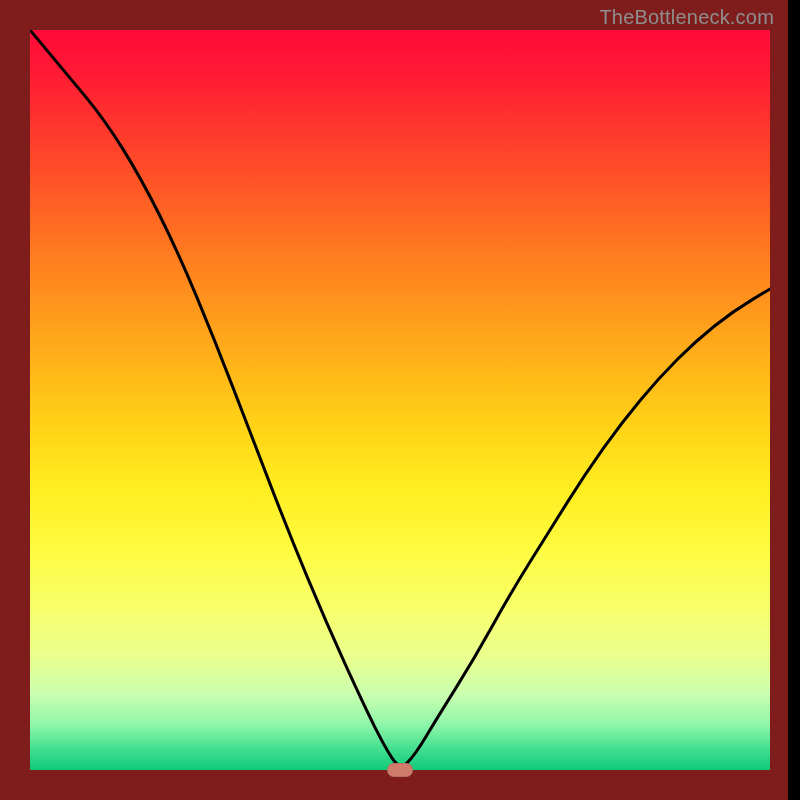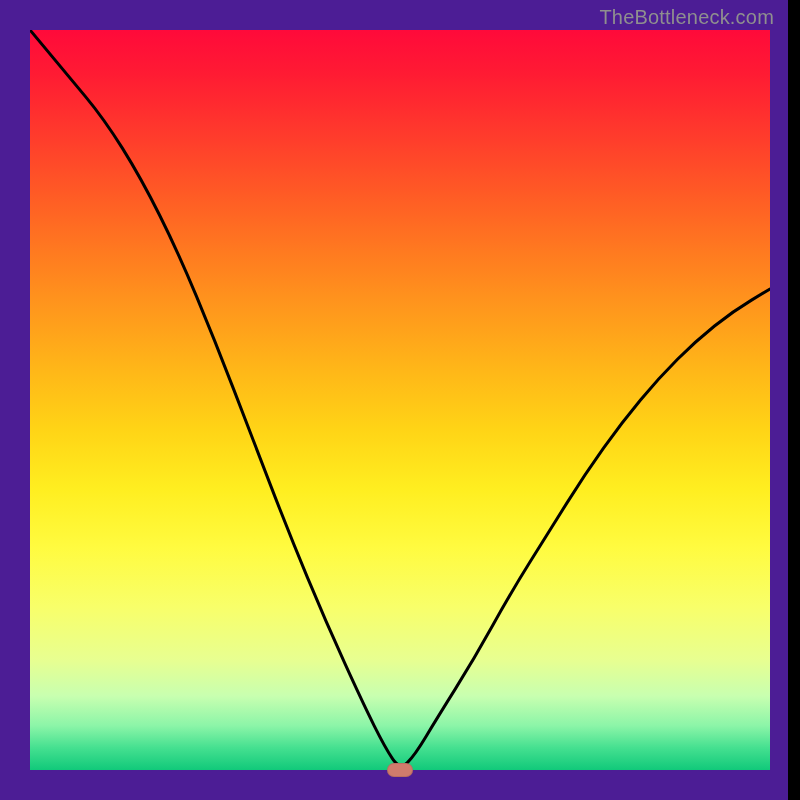--- a/index.html
+++ b/index.html
@@ -8,21 +8,21 @@
     width: 800px;
     height: 800px;
     background: #000;
     overflow: hidden;
     font-family: Arial, Helvetica, sans-serif;
   }
   .frame {
     position: relative;
     width: 788px;
     height: 800px;
-    background: #4c1d95;
+    background: #7f1d1d;
   }
   .plot-area {
     position: absolute;
     left: 30px;
     top: 30px;
     width: 740px;
     height: 740px;
     
     background: linear-gradient(
       to bottom,

